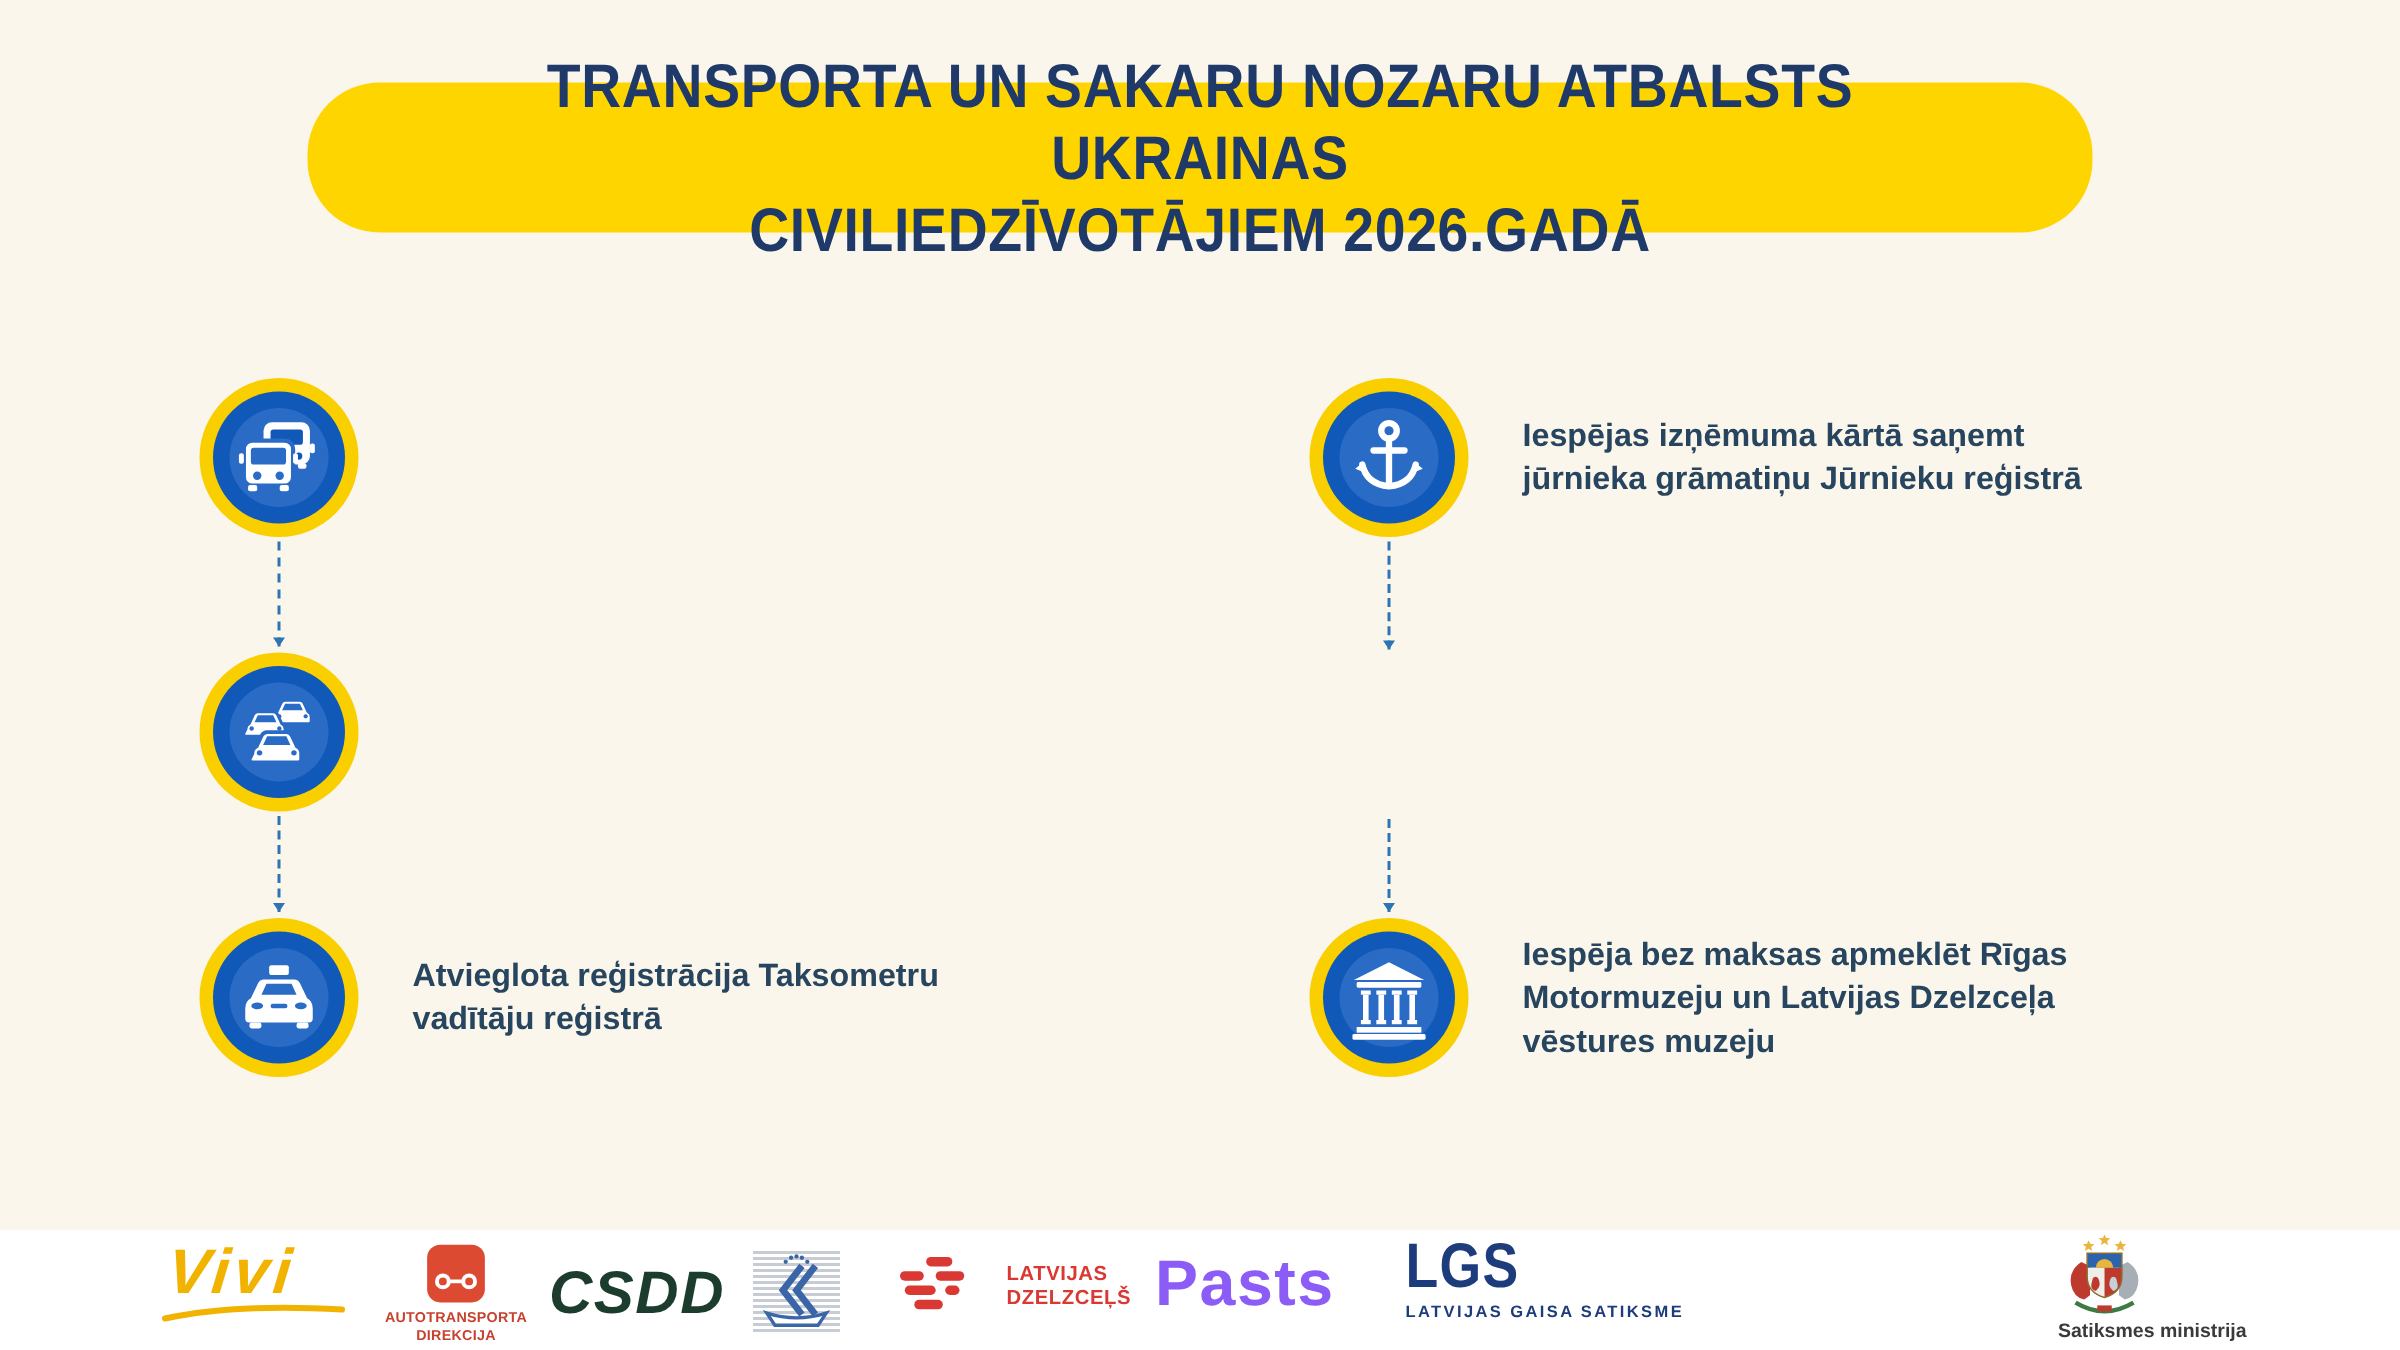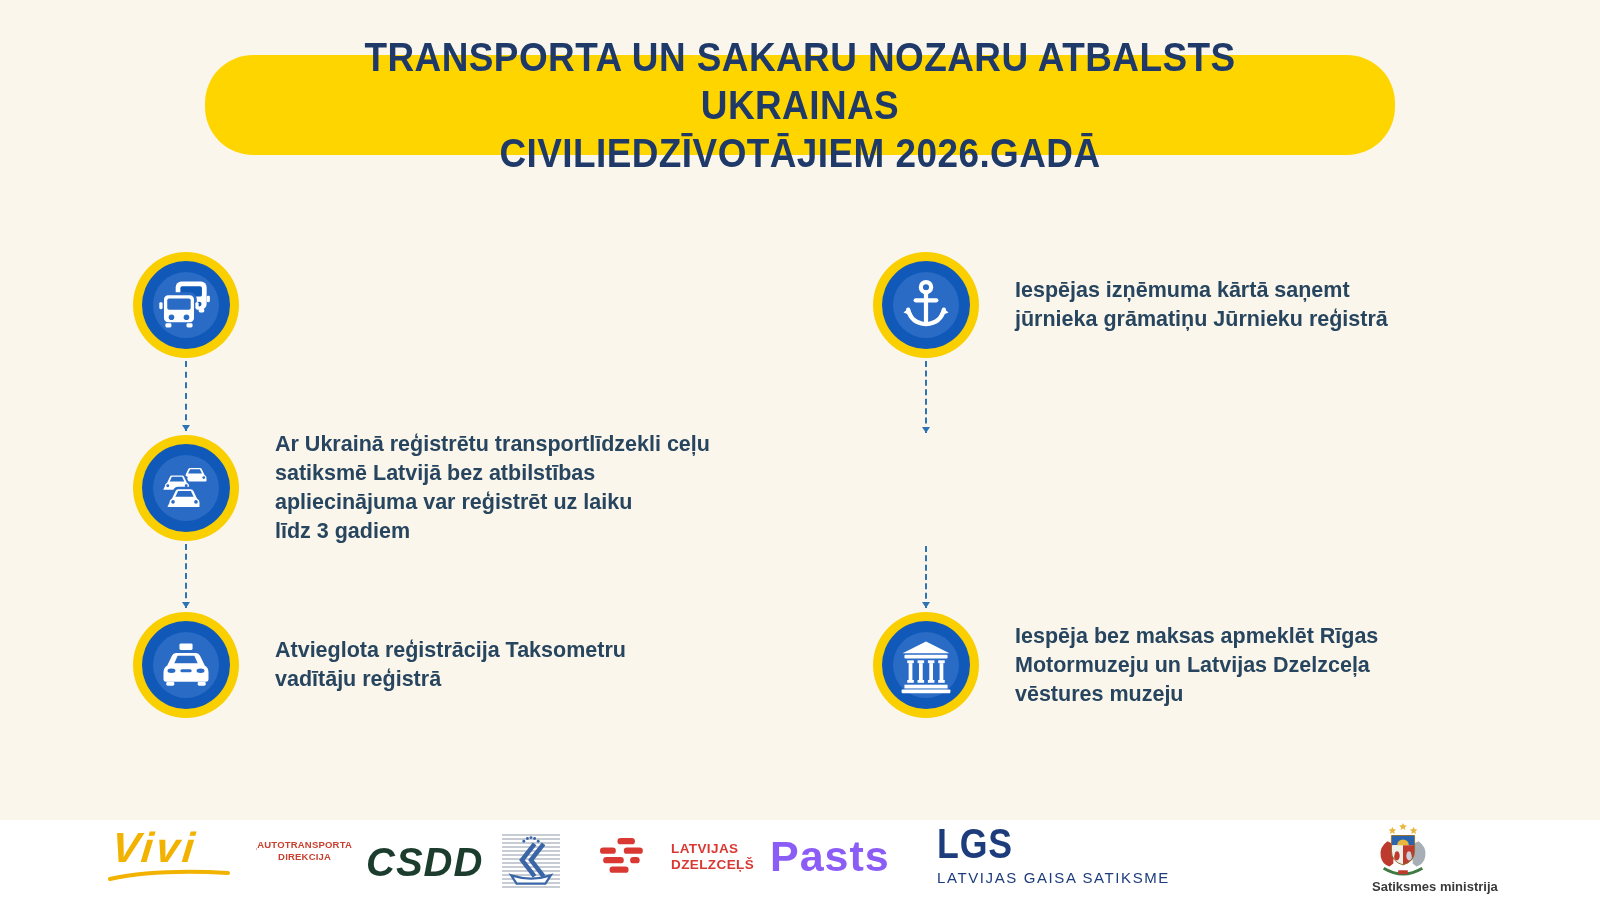--- a/index.html
+++ b/index.html
@@ -28,36 +28,36 @@
   .connector::after{content:"";position:absolute;left:-5px;bottom:-4px;width:0;height:0;
                     border:4px solid transparent;border-top:6px solid #2E74B5;}
 
   
   .footer-band{position:absolute;left:0;top:820px;width:1600px;height:80px;background:#FFFFFF;}
   .logo{position:absolute;}
   .vivi{left:112px;top:824px;width:130px;}
   .vivi-text{display:block;font-size:42px;font-weight:800;font-style:italic;color:#F2B200;
              letter-spacing:3px;transform:skewX(-6deg);}
   .vivi-swoosh{position:absolute;left:-4px;top:44px;}
-  .atd{left:256px;top:828px;display:flex;flex-direction:row;align-items:center;width:96px;}
+  .atd{left:256px;top:828px;display:flex;flex-direction:column;align-items:center;width:96px;}
   .atd-text{margin-top:3px;font-size:9.5px;line-height:11.5px;font-weight:700;color:#C8402E;
             text-align:center;white-space:pre-line;letter-spacing:.2px;}
   .csdd-text{left:366px;top:840px;font-size:40px;font-weight:800;font-style:italic;
              color:#1C3D2E;letter-spacing:1px;}
   .maritime{left:502px;top:832px;width:58px;height:58px;
             background:repeating-linear-gradient(180deg,#FFFFFF 0 2px,#C7CBD3 2px 4px);
             display:flex;align-items:center;justify-content:center;}
   .ldz{left:600px;top:834px;display:flex;align-items:center;gap:25px;justify-content:flex-end;}
   .ldz-text{font-size:13.5px;line-height:16px;font-weight:800;color:#DA3832;
             white-space:pre-line;letter-spacing:.4px;}
   .pasts-text{left:770px;top:832px;font-size:43px;font-weight:800;color:#8b5cf6;letter-spacing:1px;}
   .lgs{left:937px;top:824px;width:200px;}
   .lgs-acronym{font-size:42px;line-height:40px;font-weight:800;color:#1D3C7C;letter-spacing:1px;
                transform:scaleX(.85);transform-origin:left;}
-  .lgs-name{margin-top:5px;font-size:15px;font-weight:400;color:#1D3C7C;letter-spacing:1.6px;
+  .lgs-name{margin-top:5px;font-size:11px;font-weight:700;color:#1D3C7C;letter-spacing:1.6px;
             white-space:nowrap;}
   .ministry{left:1372px;top:822px;display:flex;flex-direction:column;width:100px;}
   .ministry-text{margin-top:1px;font-size:13px;font-weight:600;color:#3A3A3A;white-space:nowrap;}
 </style>
 </head>
 <body>
 
 <div class="canvas">
 
   <div class="banner">
@@ -100,24 +100,20 @@
             <path d="M10.5,11 l2.8,-6 h13.4 l2.8,6 z" fill="#2A6BC6"></path>
             <circle cx="8" cy="16.5" r="1.9" fill="#2A6BC6"></circle>
               <circle cx="32" cy="16.5" r="1.9" fill="#2A6BC6"></circle>
           </g>
         </defs>
         <use href="#car" transform="translate(26,8) scale(0.78)"></use>
         <use href="#car" transform="translate(6,16) scale(0.82)"></use>
         <use href="#car" transform="translate(10,30) scale(1.02)"></use>
       </svg>
     </div>
-    <div class="item-text">Ar Ukrainā reģistrētu transportlīdzekli ceļu
-satiksmē Latvijā bez atbilstības
-apliecinājuma var reģistrēt uz laiku
-līdz 3 gadiem</div>
   </div>
 
   <div class="item col-right" style="top:252px">
     <div class="badge">
       <svg class="ic" viewBox="0 0 64 64">
         <g fill="none" stroke="#fff" stroke-width="4.5" stroke-linecap="round">
           <circle cx="32" cy="13" r="5.5"></circle>
           <line x1="32" y1="18.5" x2="32" y2="50"></line>
           <line x1="21" y1="27" x2="43" y2="27"></line>
           <path d="M13,37 q3,14 19,15.5 q16,-1.5 19,-15.5"></path>

